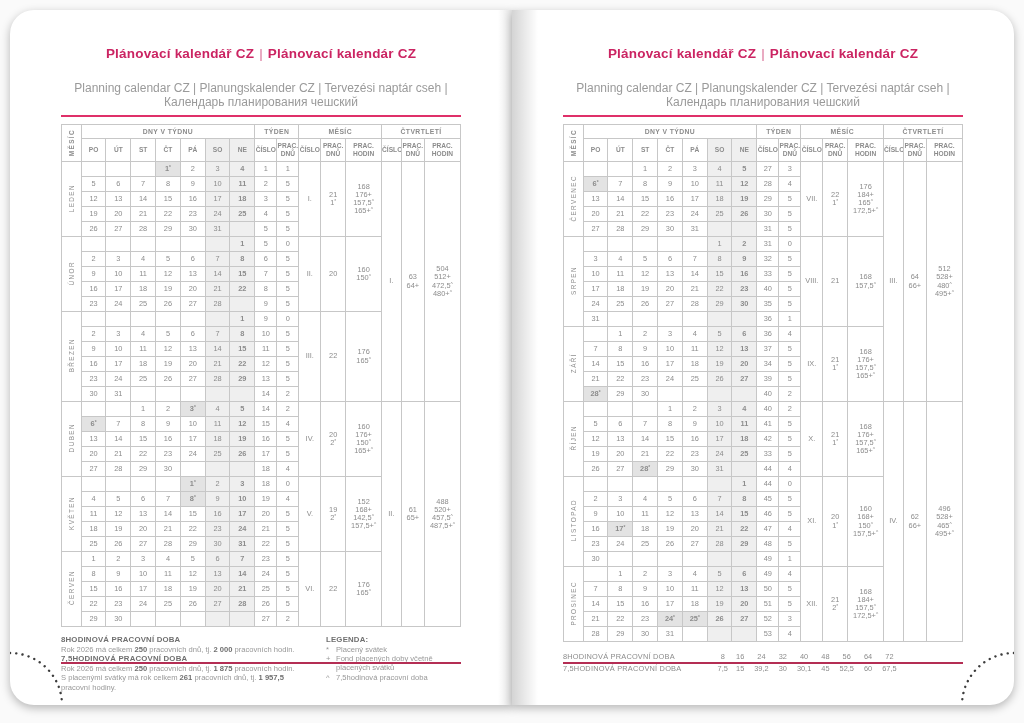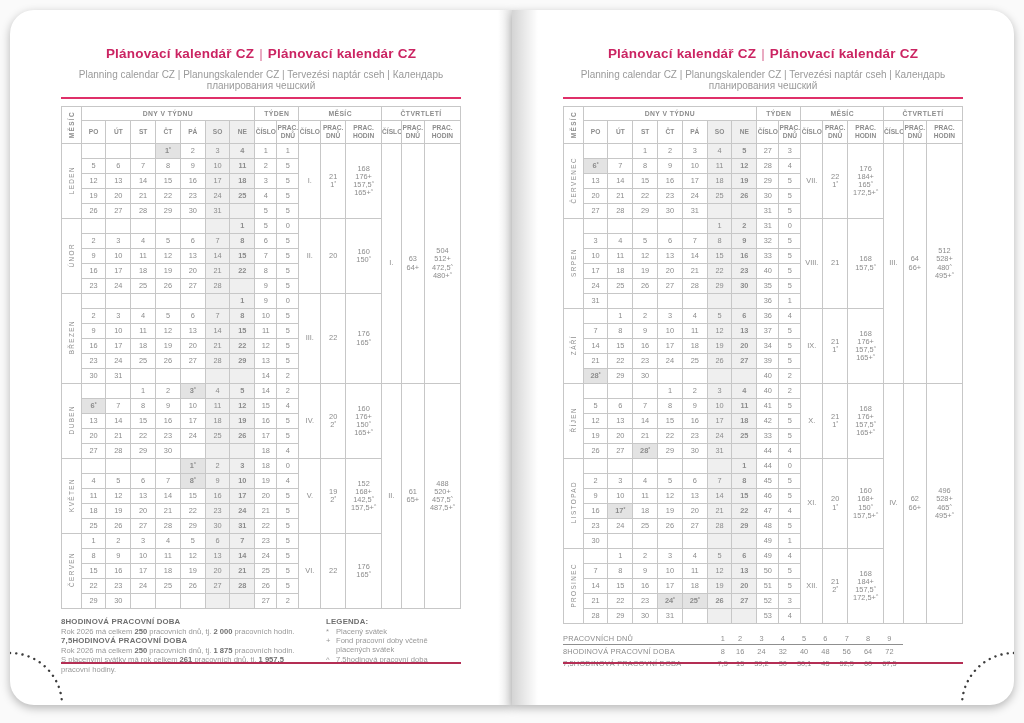--- a/index.html
+++ b/index.html
@@ -11,21 +11,21 @@
   .page.left  { left:0;   border-radius:24px 0 0 24px; }
   .page.right { left:502px; border-radius:0 24px 24px 0; }
   .page.left::after  { content:''; position:absolute; right:0; top:0; bottom:0; width:14px;
           background:linear-gradient(to left, rgba(0,0,0,.10), rgba(0,0,0,0)); border-radius:0; }
   .page.right::before{ content:''; position:absolute; left:0; top:0; bottom:0; width:26px;
           background:linear-gradient(to right, rgba(0,0,0,.17), rgba(0,0,0,0)); }
   .content { position:absolute; left:51px; top:0; width:400px; }
   .title { margin-top:36px; text-align:center; font-size:13.5px; font-weight:bold;
            color:#cb2462; letter-spacing:.2px; }
   .title .sep { font-weight:normal; color:#d96b95; padding:0 5px; }
-  .subtitle { margin-top:8px; text-align:center; font-size:10px; color:#9a9a9a; }
+  .subtitle { margin-top:20px; text-align:center; font-size:12px; color:#9a9a9a; }
   .hrule { margin-top:6px; height:2px; background:#df3069; }
   .tmount { margin-top:7px; }
 
   table.cal { width:400px; border-collapse:collapse; table-layout:fixed; }
   .cal th, .cal td { border:1px solid #c7c7c7; text-align:center; vertical-align:middle;
         padding:0; font-size:7.4px; color:#8c8c8c; line-height:1.1; overflow:hidden; }
   .cal thead tr.gr th { height:14px; font-size:6.8px; letter-spacing:.4px; }
   .cal thead tr.sub th { height:23px; font-size:6.6px; line-height:1.25; }
   .cal tbody tr { height:15px; }
   .so-bg { background:#efefef; }
@@ -500,21 +500,21 @@
               <div class="fl-line">S placenými svátky má rok celkem <b>261</b> pracovních dnů, tj. <b>1 957,5</b> pracovní hodiny.</div>
             </div>
             <div class="legend">
               <div class="fl-title">LEGENDA:</div>
               <div class="leg-item">
                 <span class="leg-sym">*</span>
                 <span class="leg-txt">Placený svátek</span>
               </div>
               <div class="leg-item">
                 <span class="leg-sym">+</span>
-                <span class="leg-txt">Fond pracovní doby včetně placených svátek</span>
+                <span class="leg-txt">Fond placených doby včetně placených svátků</span>
               </div>
               <div class="leg-item">
                 <span class="leg-sym">^</span>
                 <span class="leg-txt">7,5hodinová pracovní doba</span>
               </div>
             </div>
           </div>
         </div>
     </div>
     <div class="brule"></div>
@@ -958,32 +958,20 @@
                 <td class="so-bg ne"></td>
                 <td>53</td>
                 <td>4</td>
               </tr>
             </tbody>
           </table>
         </div>
       <div class="fmount" id="footer-right">
           <table class="ft">
             <tbody>
-              <tr class="first">
-                <td class="ft-label">PRACOVNÍCH DNŮ</td>
-                <td>1</td>
-                <td>2</td>
-                <td>3</td>
-                <td>4</td>
-                <td>5</td>
-                <td>6</td>
-                <td>7</td>
-                <td>8</td>
-                <td>9</td>
-              </tr>
               <tr class="">
                 <td class="ft-label">8HODINOVÁ PRACOVNÍ DOBA</td>
                 <td>8</td>
                 <td>16</td>
                 <td>24</td>
                 <td>32</td>
                 <td>40</td>
                 <td>48</td>
                 <td>56</td>
                 <td>64</td>

